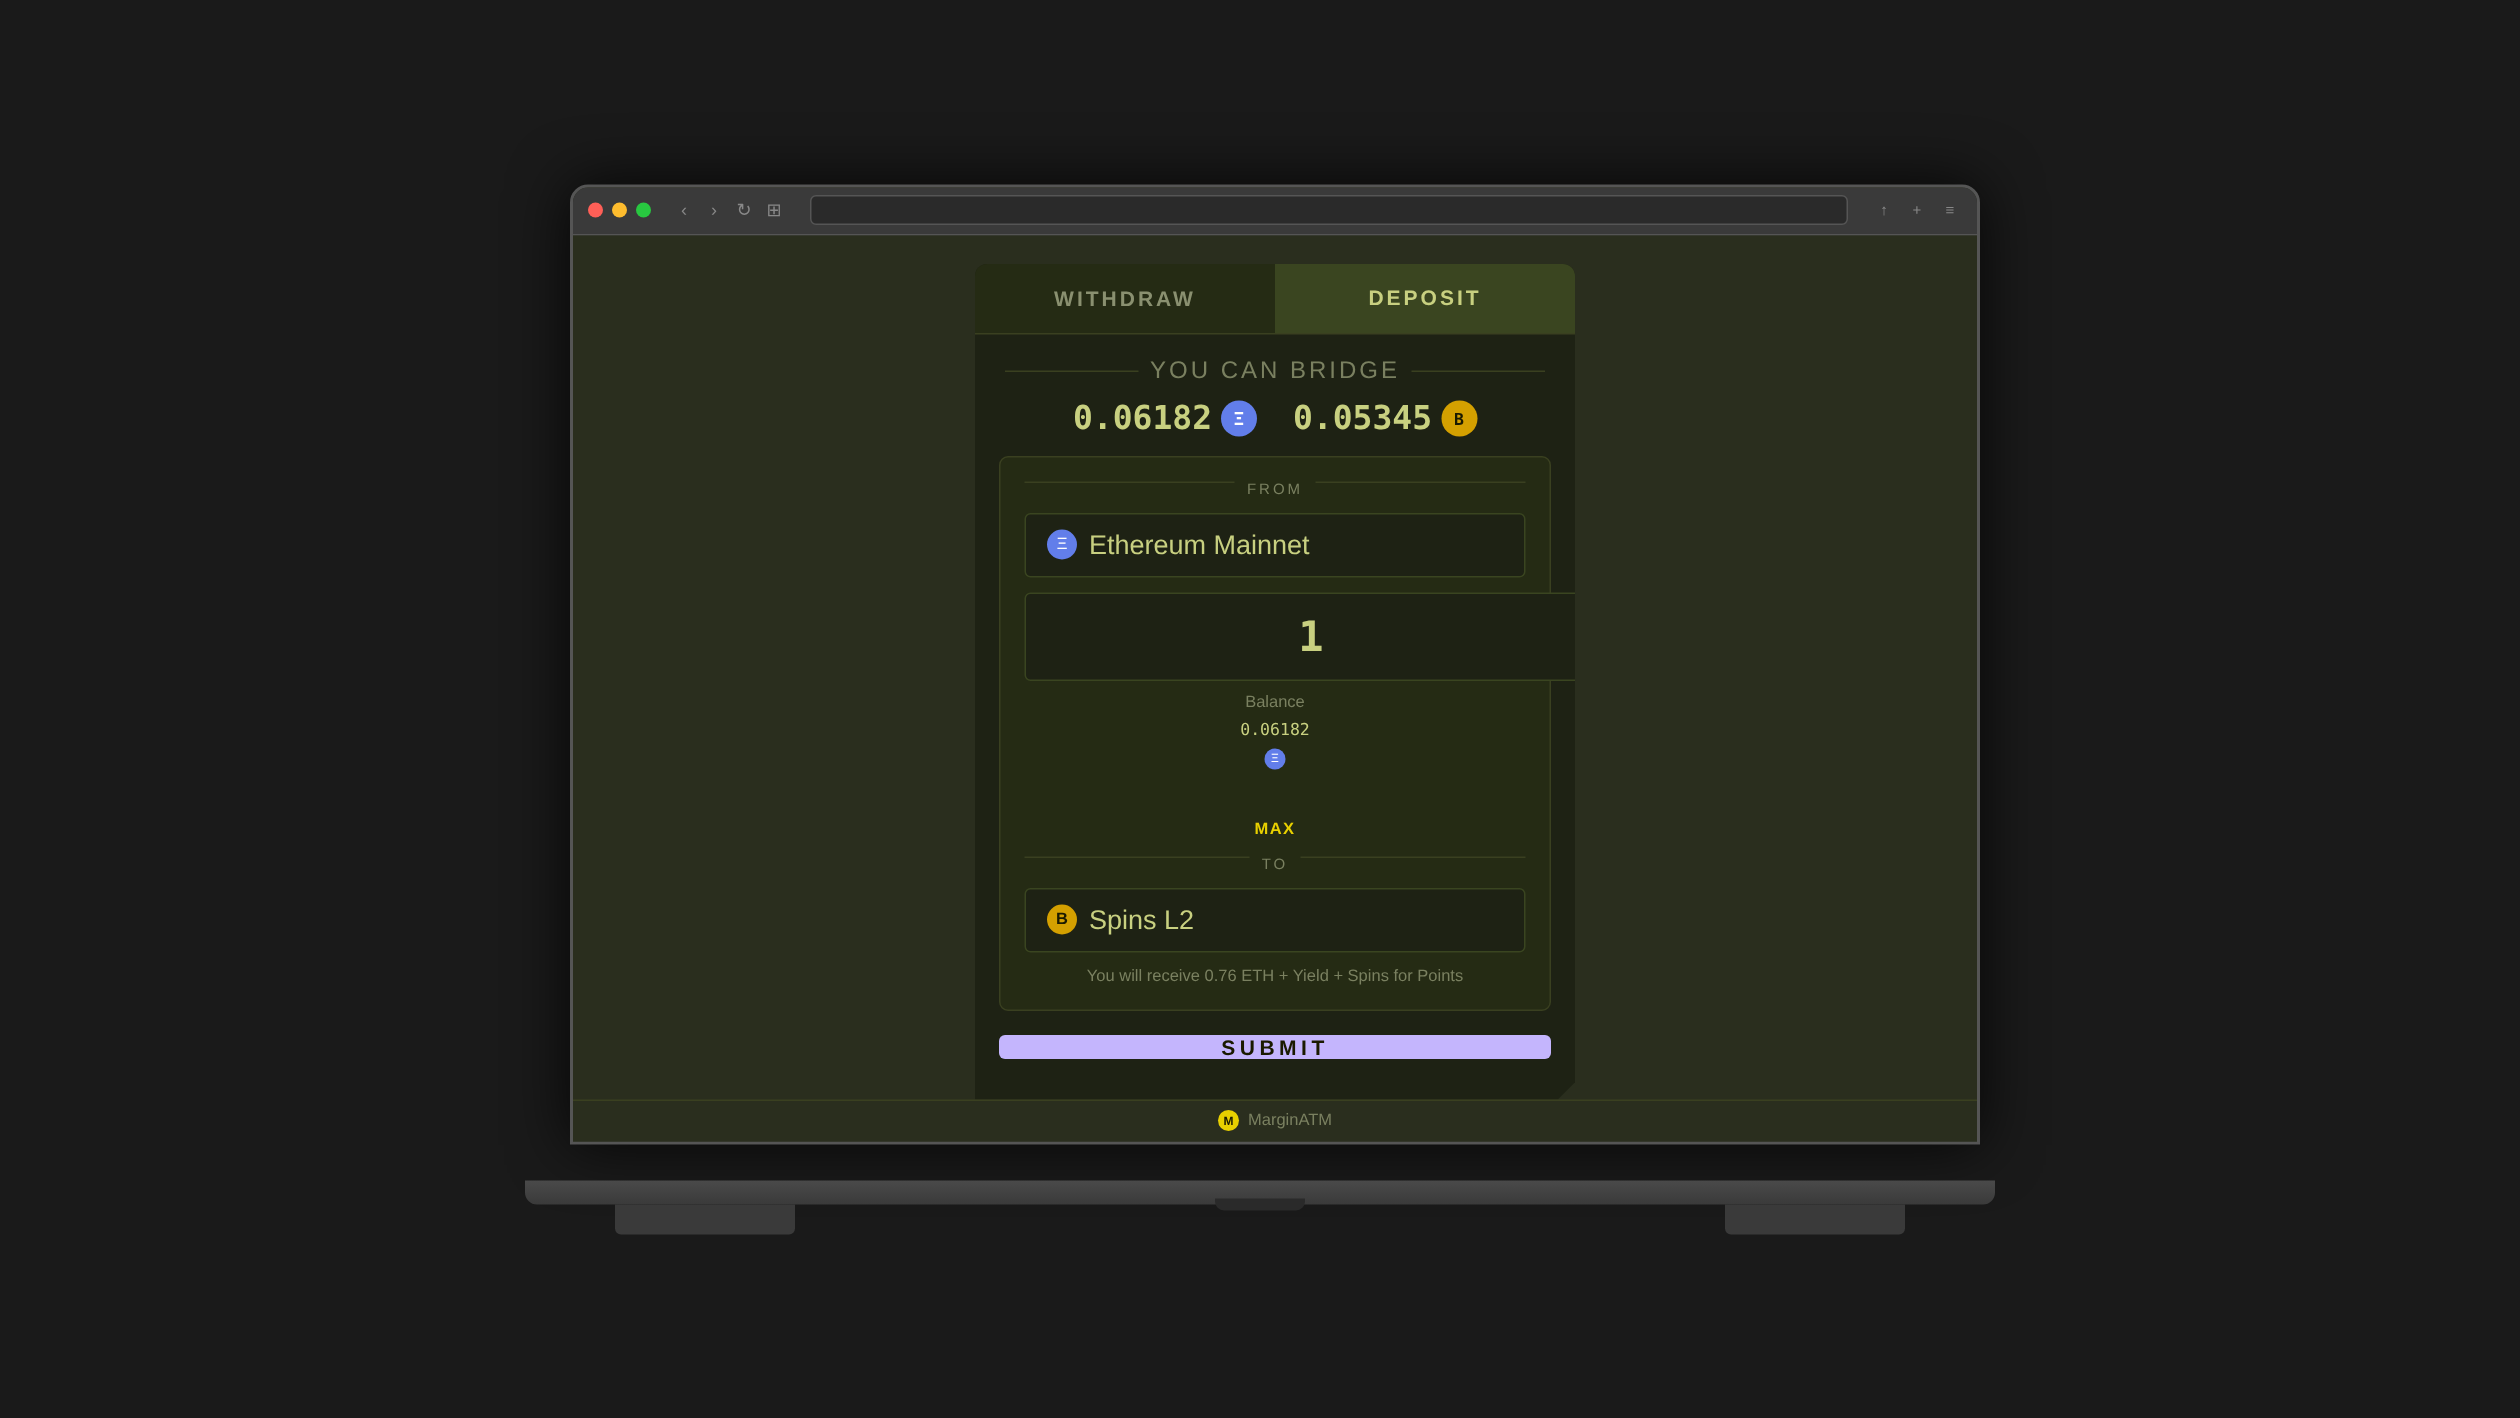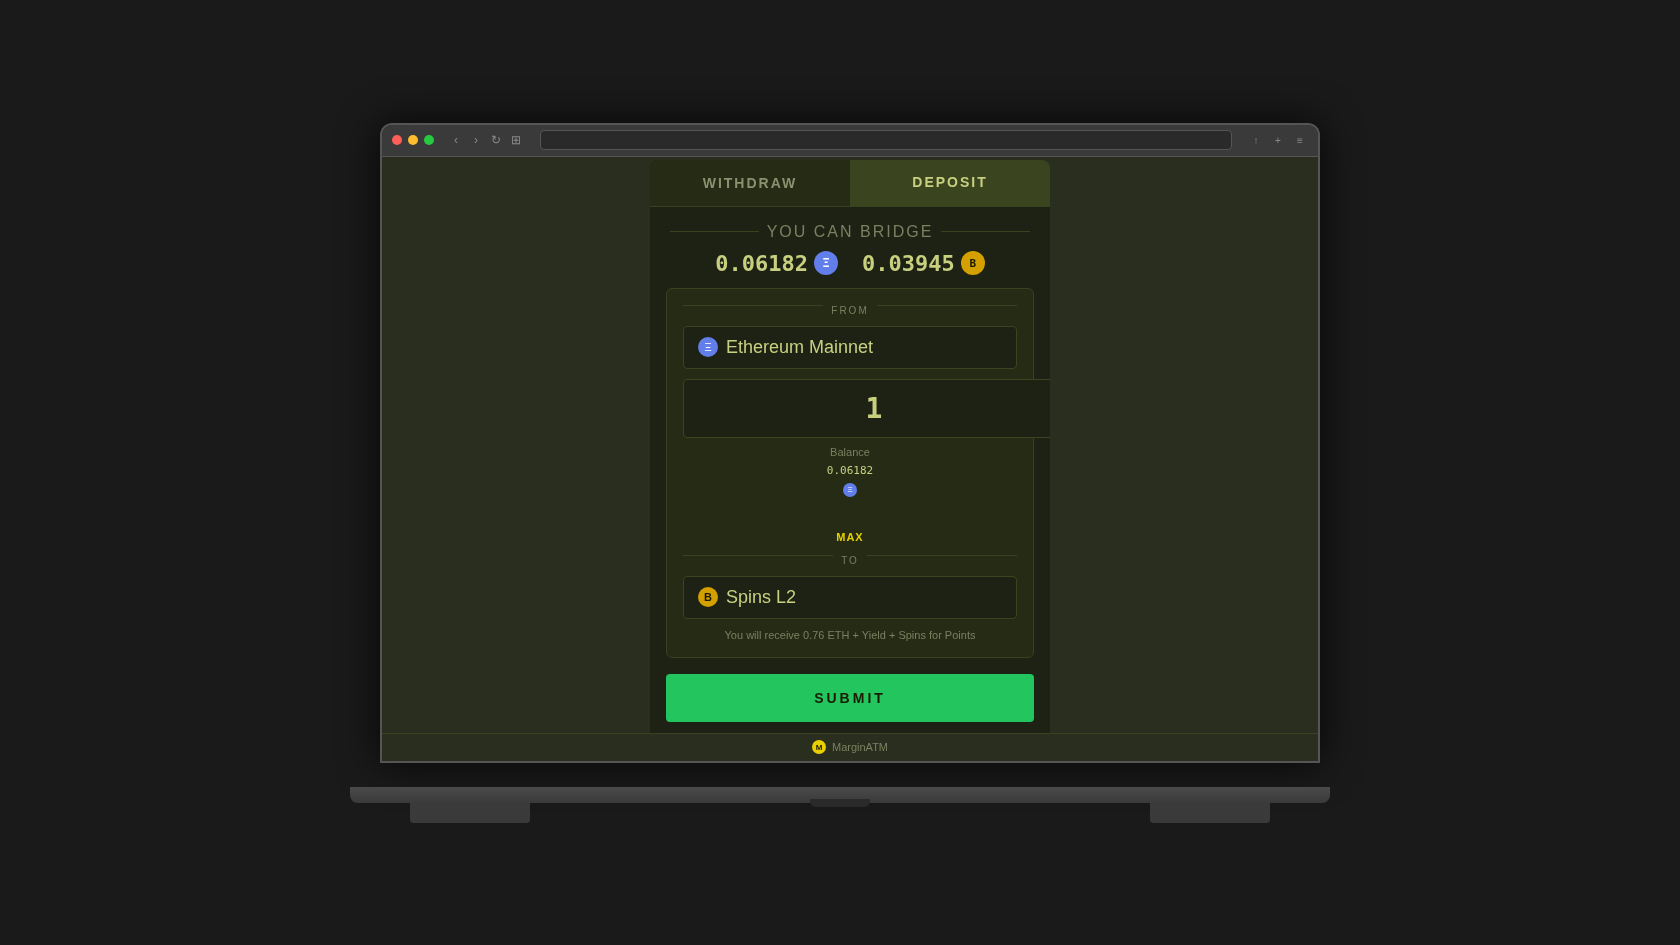--- a/index.html
+++ b/index.html
@@ -410,25 +410,24 @@
     .receive-info {
       font-size: 11px;
       color: #7a8060;
       text-align: center;
     }
 
     
     .submit-btn {
       margin: 0 16px 16px;
       width: calc(100% - 32px);
-      background: #22c55e;
+      background: #c4b5fd;
       color: #1a1a00;
       border: none;
       border-radius: 4px;
-      padding: 16px;
       font-size: 14px;
       font-weight: bold;
       letter-spacing: 3px;
       cursor: pointer;
       text-transform: uppercase;
     }
 
     
     .bottom-bar {
       position: absolute;
@@ -544,21 +543,21 @@
         <div class="bridge-info">
           <div class="bridge-label">
             <span>YOU CAN BRIDGE</span>
           </div>
           <div class="bridge-amounts">
             <div class="bridge-amount">
               <span>0.06182</span>
               <div class="coin-icon eth-icon">Ξ</div>
             </div>
             <div class="bridge-amount">
-              <span>0.03945</span>
+              <span>0.05345</span>
               <div class="coin-icon blast-icon">B</div>
             </div>
           </div>
         </div>
 
         
         <div class="form-card">
 
           <div class="section-label">
             <span>FROM</span>

